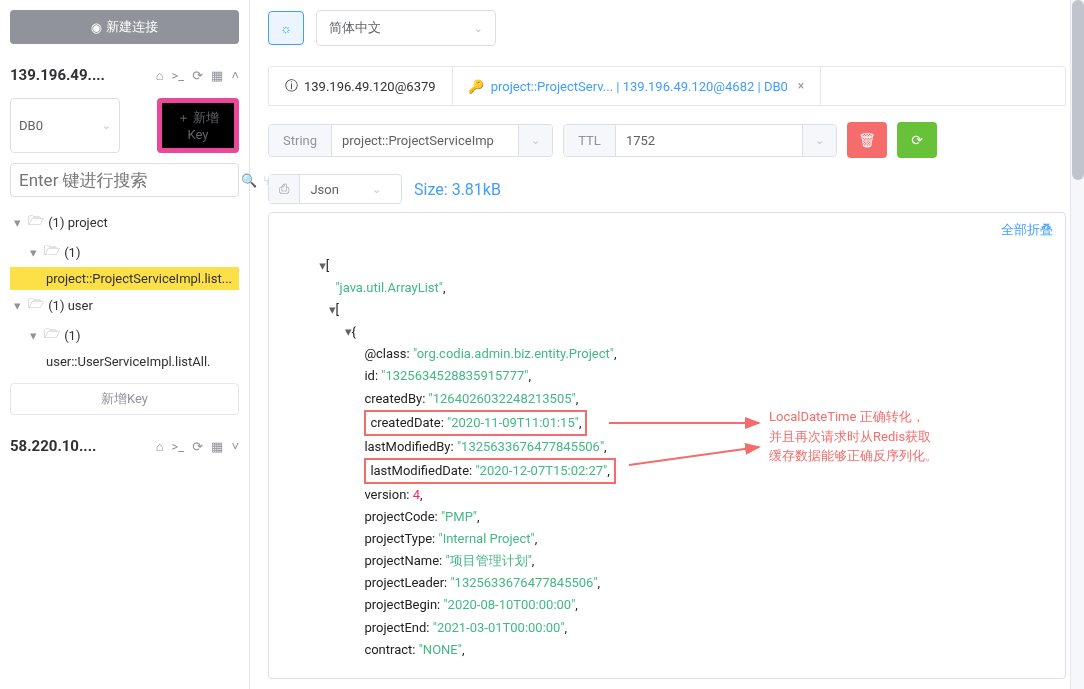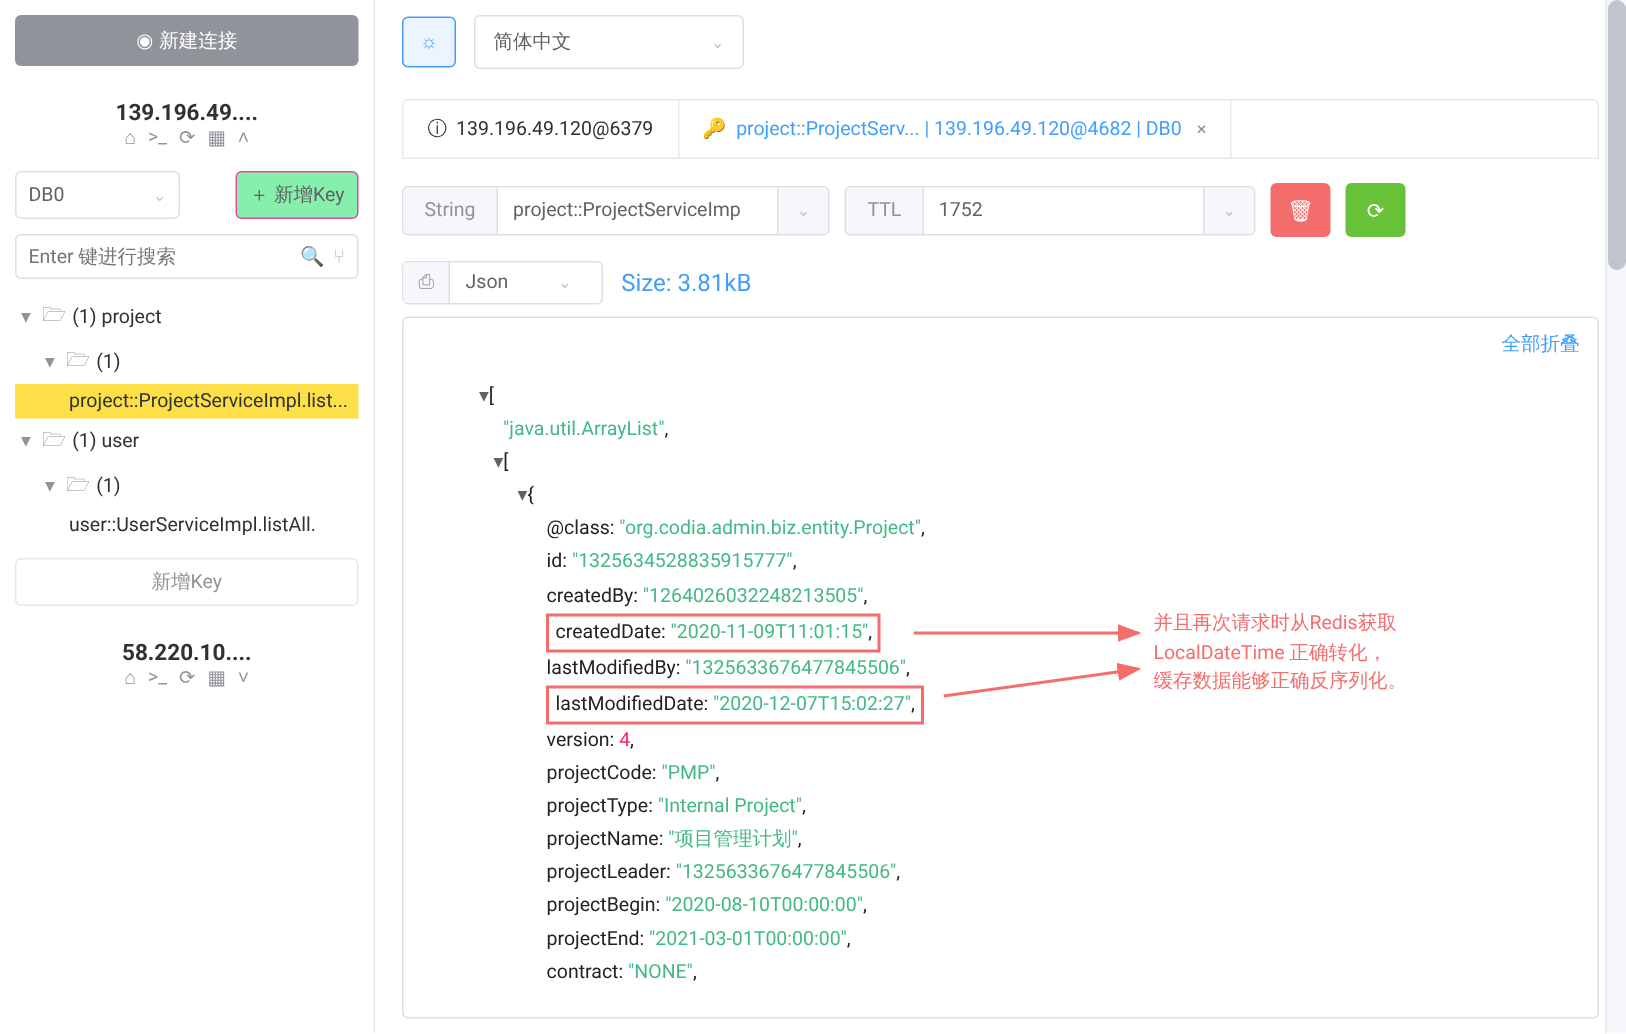--- a/index.html
+++ b/index.html
@@ -1,28 +1,28 @@
 <!DOCTYPE html>
 <html><head>
 <meta charset="utf-8">
 <style>
 * { margin: 0; padding: 0; box-sizing: border-box; font-family: -apple-system, BlinkMacSystemFont, "Segoe UI", Roboto, "Helvetica Neue", Arial, sans-serif; }
 body { background: #fff; font-size: 13px; color: #303133; width: 1084px; height: 689px; overflow: hidden; display: flex; }
 .sidebar { width: 250px; border-right: 1px solid #e4e7ed; padding: 10px 10px 0 10px; display: flex; flex-direction: column; }
 .btn-new-conn { background: #909399; color: #fff; border: none; border-radius: 4px; padding: 8px; width: 100%; font-size: 13px; cursor: pointer; display: flex; align-items: center; justify-content: center; gap: 4px; }
 .server-block { margin-top: 18px; }
-.server-header { display: flex; align-items: center; justify-content: space-between; padding: 4px 0; flex-direction: column; }
+.server-header { display: flex; align-items: center; justify-content: space-between; padding: 4px 0; }
 .server-title { font-weight: 700; font-size: 15px; flex: 1; overflow: hidden; text-overflow: ellipsis; white-space: nowrap; }
 .server-icons { display: flex; gap: 8px; color: #909399; }
 .server-icons span { cursor: pointer; font-size: 13px; }
 .server-controls { display: flex; gap: 8px; margin-top: 10px; }
 .select-db { flex: 0 0 110px; border: 1px solid #dcdfe6; border-radius: 4px; padding: 6px 8px; background: #fff; color: #606266; display: flex; align-items: center; justify-content: space-between; cursor: pointer; }
-.btn-add-key { flex: 1; border: 1px solid #ec4899; border-radius: 4px; padding: 6px 8px; background: #86efac; color: #606266; cursor: pointer; font-size: 13px; margin-left: 29px; }
+.btn-add-key { flex: 1; border: 5px solid #ec4899; border-radius: 4px; padding: 6px 8px; background: #000000; color: #606266; cursor: pointer; font-size: 13px; margin-left: 29px; }
 .search-input { margin-top: 10px; border: 1px solid #dcdfe6; border-radius: 4px; padding: 6px 8px; display: flex; align-items: center; color: #c0c4cc; }
-.search-input input { border: none; outline: none; flex: 1; font-size: 13px; color: #606266; background: transparent; }
+.search-input input { border: none; outline: none; flex: 1; font-size: 17px; color: #606266; background: transparent; }
 .tree { margin-top: 10px; font-size: 13px; }
 .tree-item { padding: 4px 0 4px 4px; display: flex; align-items: center; gap: 4px; cursor: pointer; white-space: nowrap; overflow: hidden; text-overflow: ellipsis; }
 .tree-item.selected { background: #fde047; }
 .tree-indent-1 { padding-left: 20px; }
 .tree-indent-2 { padding-left: 36px; }
 .caret { width: 10px; display: inline-block; color: #909399; }
 .folder-icon { color: #909399; }
 .load-more { text-align: center; color: #909399; border: 1px solid #e4e7ed; border-radius: 4px; padding: 6px; margin-top: 10px; cursor: pointer; font-size: 13px; }
 .main { flex: 1; padding: 10px 18px; display: flex; flex-direction: column; position: relative; }
 .top-controls { display: flex; gap: 12px; align-items: center; }
@@ -230,22 +230,22 @@
     <svg class="arrow-svg" style="left:360px;top:230px" width="140" height="30">
       <defs>
           <marker id="ah2" markerWidth="8" markerHeight="8" refX="7" refY="3" orient="auto">
             <path d="M0,0 L8,3 L0,6 Z" fill="#f56c6c"></path>
           </marker>
         </defs>
       <line x1="0" y1="22" x2="130" y2="4" stroke="#f56c6c" stroke-width="2" marker-end="url(#ah2)"></line>
     </svg>
 
     <div class="annotation" style="left:500px;top:194px">
+      <div>LocalDateTime 正确转化，</div>
       <div>并且再次请求时从Redis获取</div>
-      <div>LocalDateTime 正确转化，</div>
       <div>缓存数据能够正确反序列化。</div>
     </div>
   </div>
 </div>
 
 <div class="scroll-track">
   <div class="scroll-thumb"></div>
 </div>
 
 </body></html>

